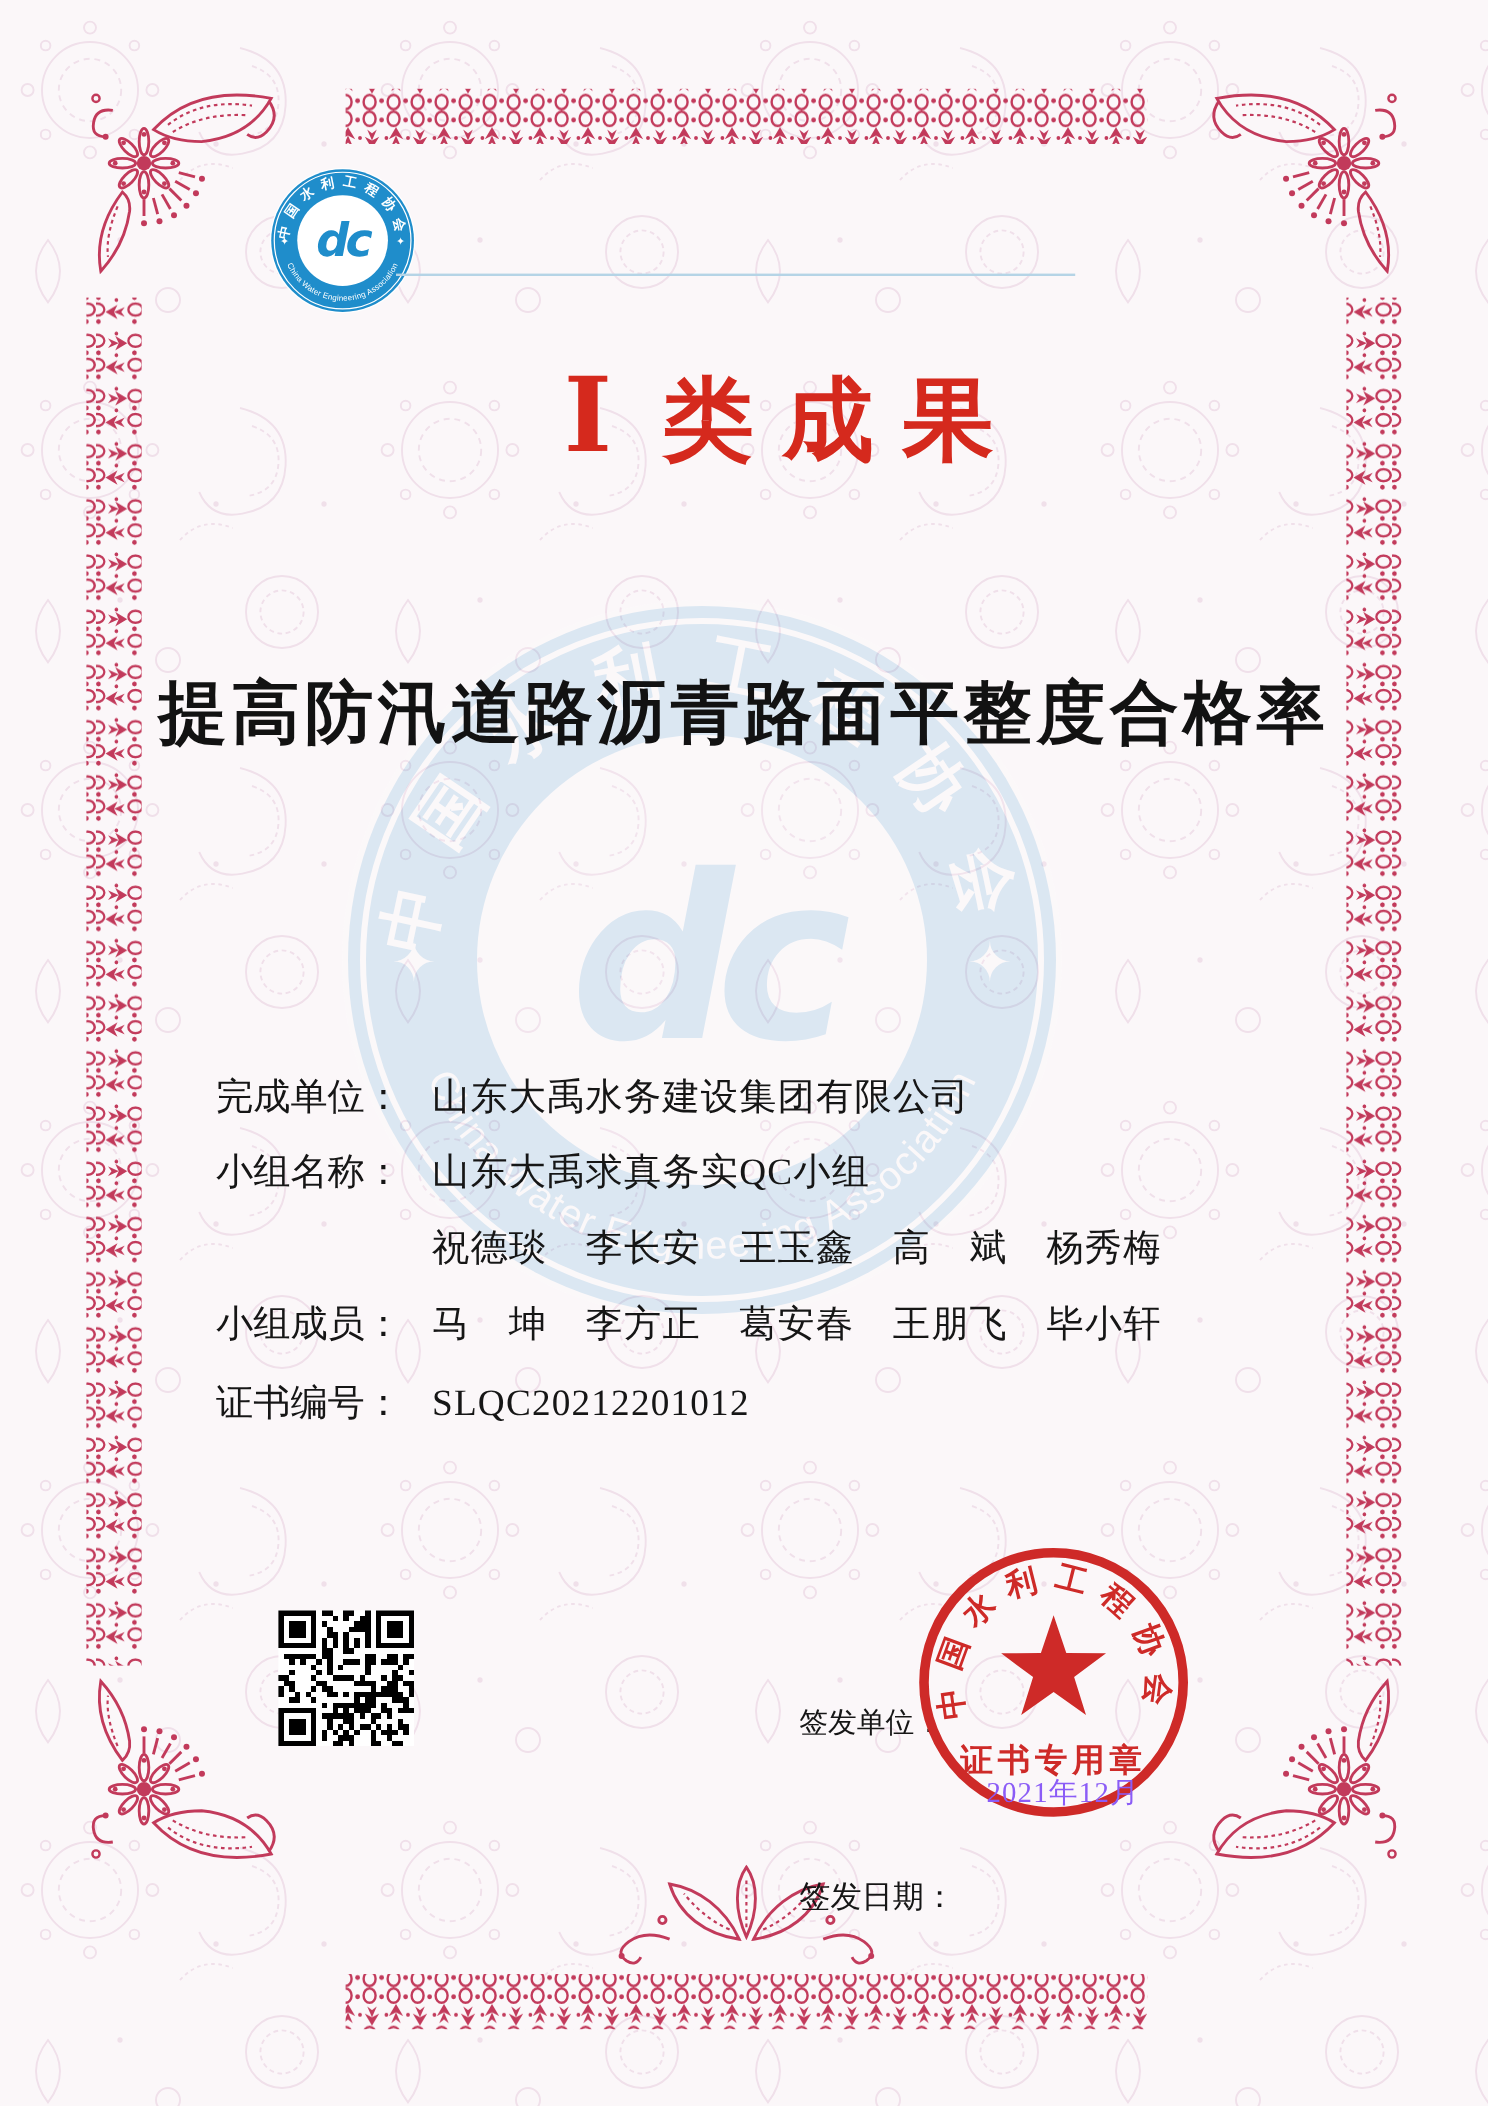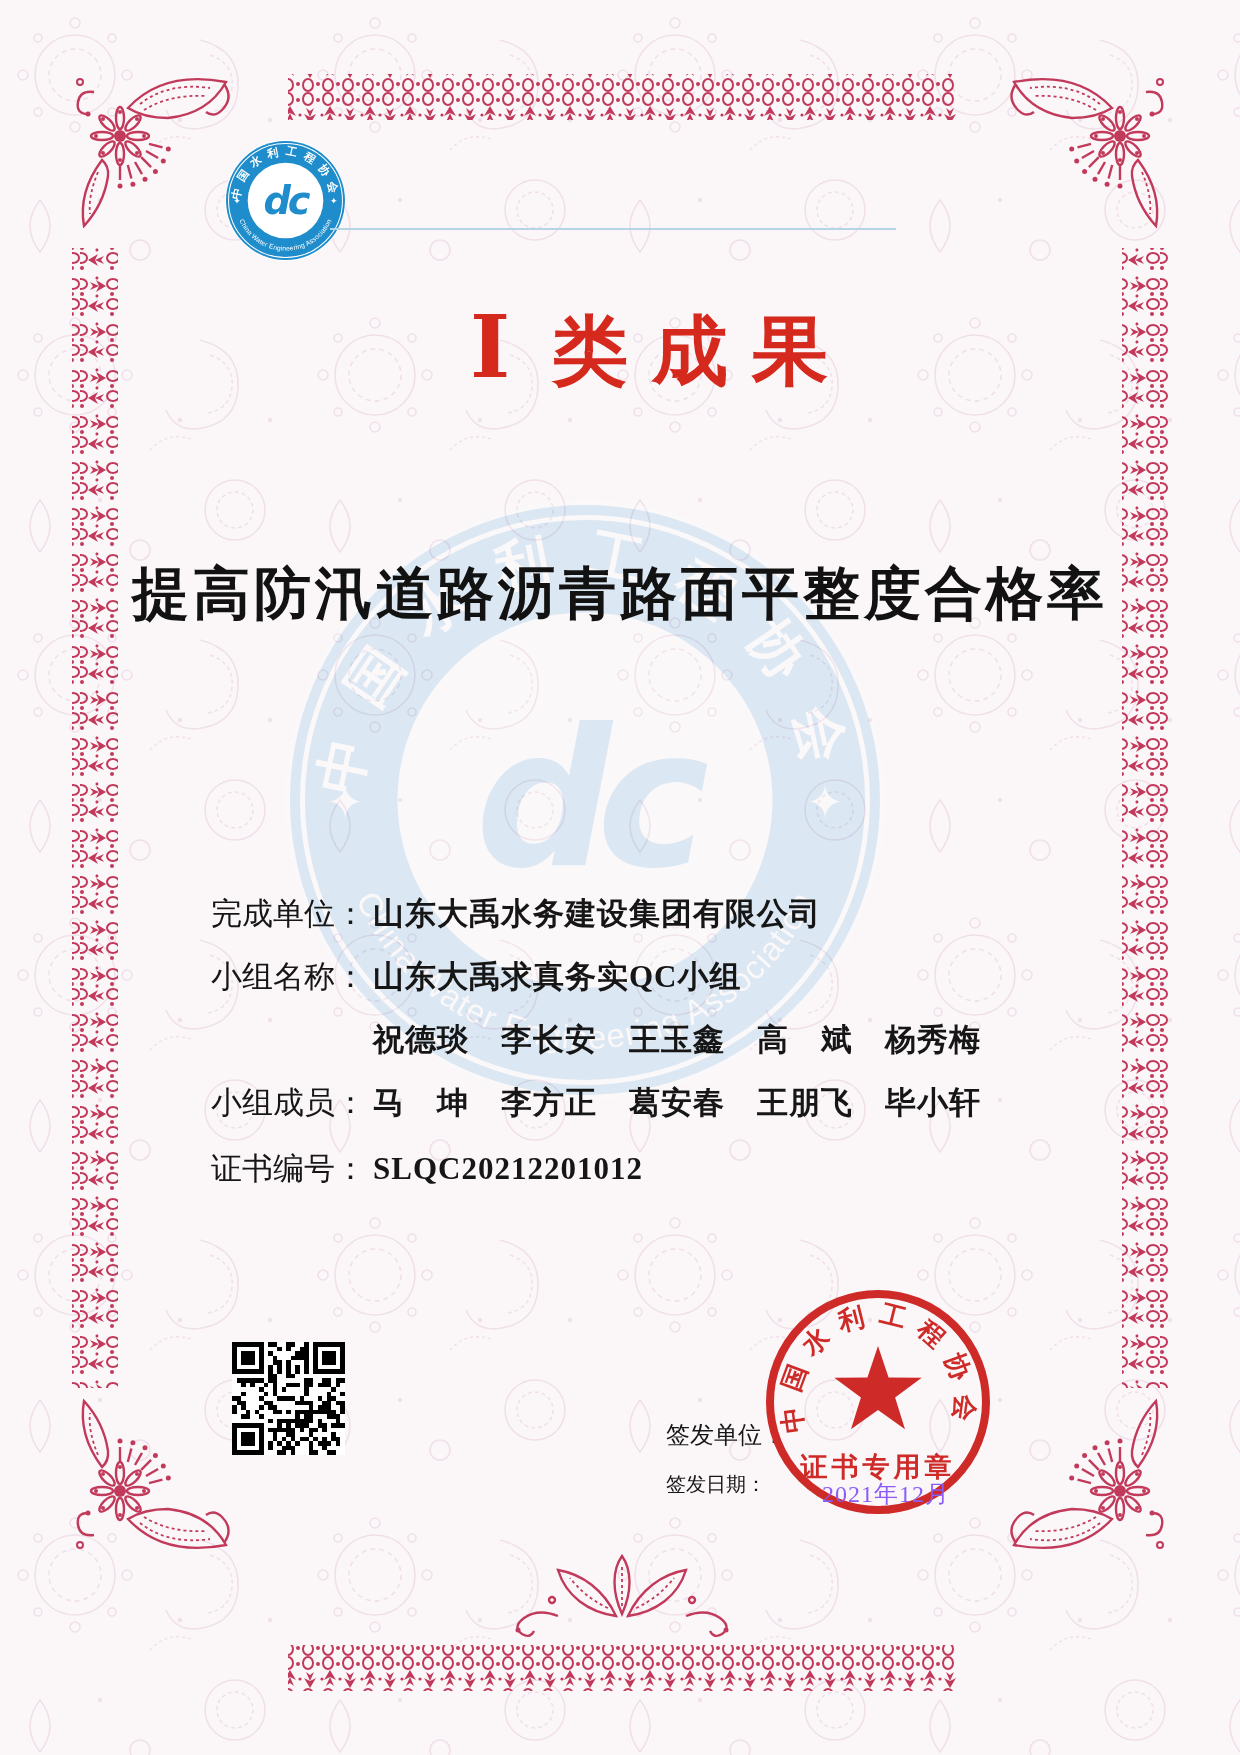--- a/index.html
+++ b/index.html
@@ -13,26 +13,26 @@
   .header-underline{position:absolute;left:330px;top:228px;width:566px;height:2px;background:#b5d4e6;}
   .grade{position:absolute;left:0;top:298px;width:1240px;text-align:center;color:#d5291d;
         white-space:nowrap;line-height:1.15;padding-left:41px;}
   .grade-numeral{font-family:"DejaVu Serif",serif;font-size:86px;font-weight:bold;margin-right:42px;}
   .grade-text{font-size:76px;font-weight:900;letter-spacing:24px;}
   .main-title{position:absolute;left:0;top:556px;width:1240px;text-align:center;
         font-family:"Liberation Sans",sans-serif;font-weight:bold;font-size:57px;
         letter-spacing:4px;color:#121212;white-space:nowrap;}
   .fields{position:absolute;left:180px;top:882px;font-size:31px;}
   .field-row{display:flex;height:63px;align-items:center;white-space:nowrap;}
-  .field-label{width:160px;flex:0 0 160px;margin-left:31px;}
-  .field-value{margin-left:2px;letter-spacing:1px;font-weight:bold;}
+  .field-label{width:160px;flex:0 0 160px;}
+  .field-value{margin-left:20px;letter-spacing:1px;}
   .row-serial{margin-top:3px;align-items:center;}
   .qr-box{position:absolute;left:232px;top:1342px;width:113px;height:113px;}
   .issuer-label{position:absolute;left:666px;top:1419px;font-size:24px;}
-  .date-label{position:absolute;left:666px;top:1471px;font-size:20px;}
+  .date-label{position:absolute;left:666px;top:1563px;font-size:26px;}
   .date-value{position:absolute;left:822px;top:1478px;font-size:24px;letter-spacing:1px;z-index:6;color:#8b5cf6;}
   .seal-svg{position:absolute;left:756px;top:1280px;width:244px;height:244px;z-index:5;}
 </style>
 </head>
 <body>
 
 <div class="page">
 
   <svg class="decor-svg" width="1240" height="1755" viewBox="0 0 1240 1755">
     <defs>

